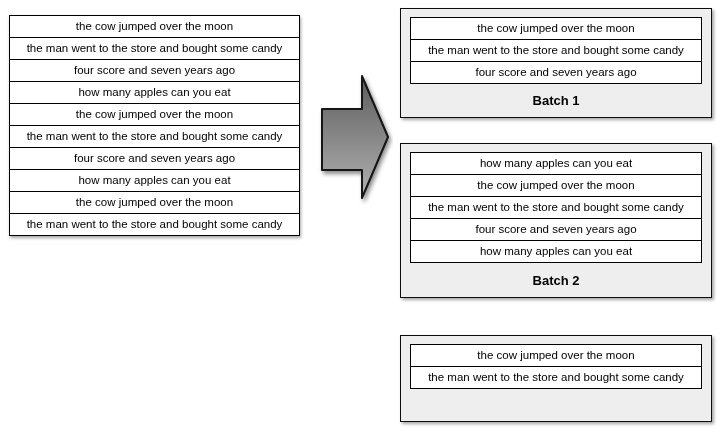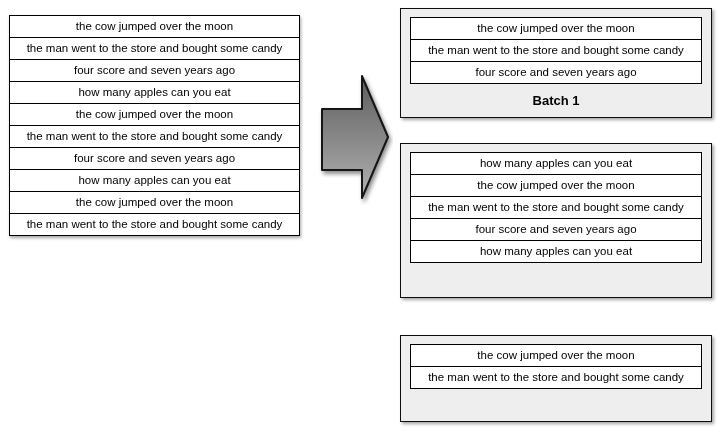--- a/index.html
+++ b/index.html
@@ -108,20 +108,21 @@
 </div>
 
 <div class="batch" id="batch-2">
   <div class="inner">
     <div class="row">how many apples can you eat</div>
     <div class="row">the cow jumped over the moon</div>
     <div class="row">the man went to the store and bought some candy</div>
     <div class="row">four score and seven years ago</div>
     <div class="row">how many apples can you eat</div>
   </div>
+  <div class="label">Batch 2</div>
 </div>
 
 <div class="batch" id="batch-3">
   <div class="inner">
     <div class="row">the cow jumped over the moon</div>
     <div class="row">the man went to the store and bought some candy</div>
   </div>
 </div>
 
 </body></html>

